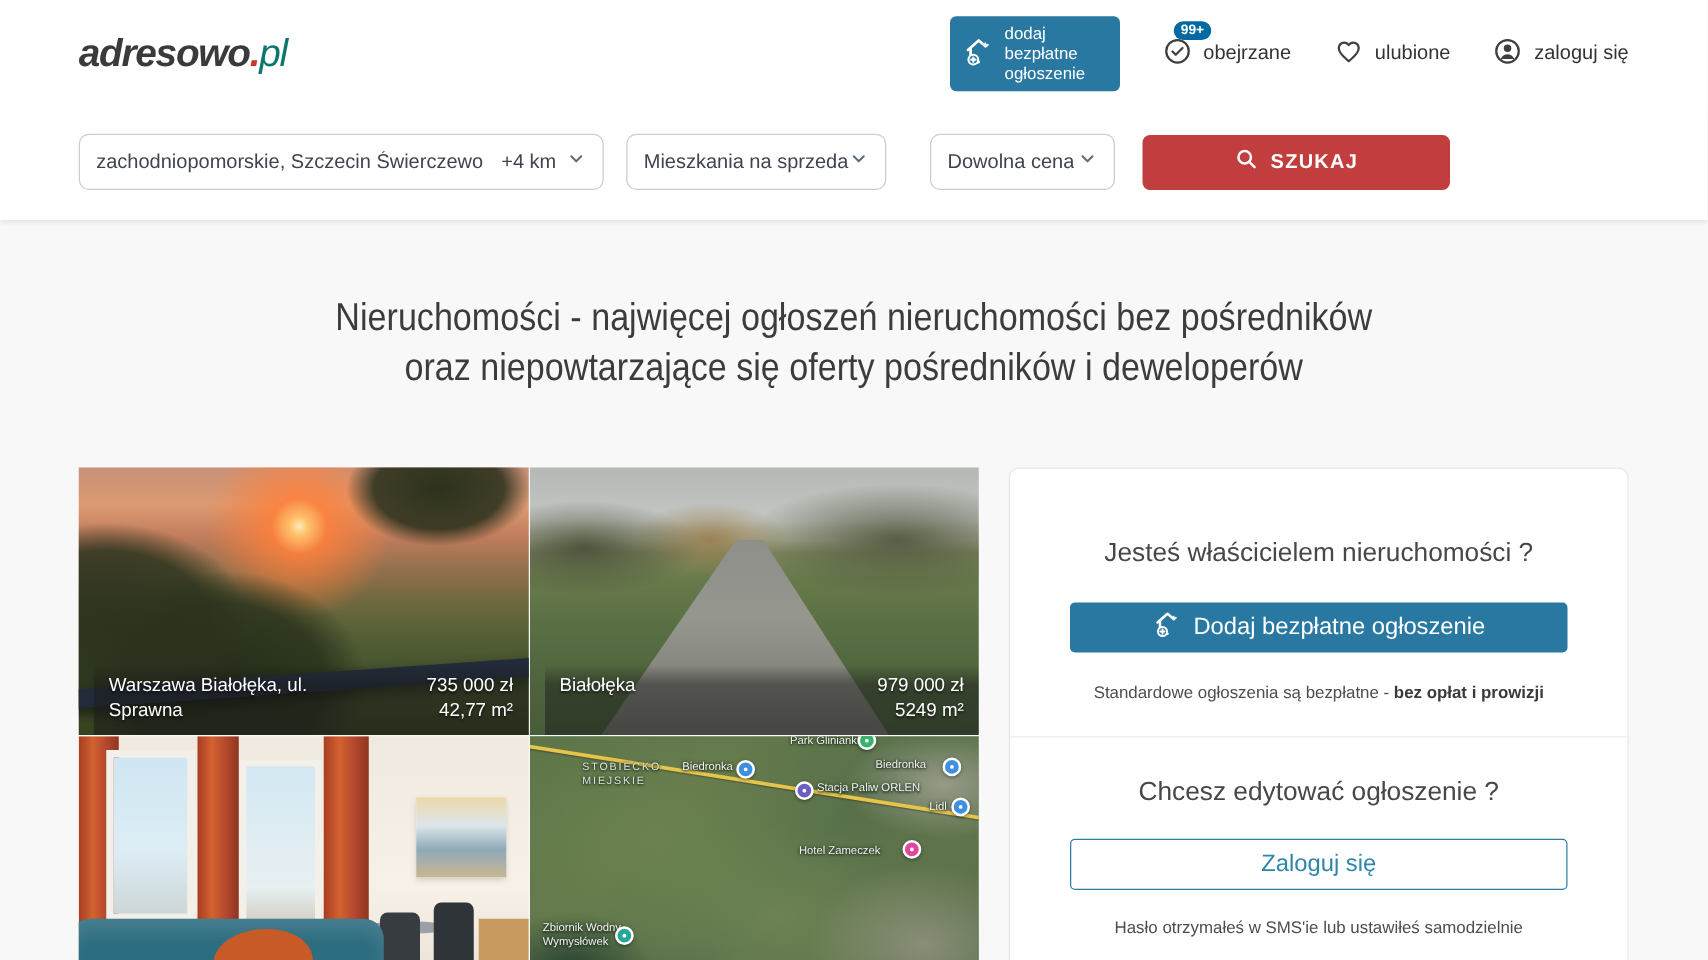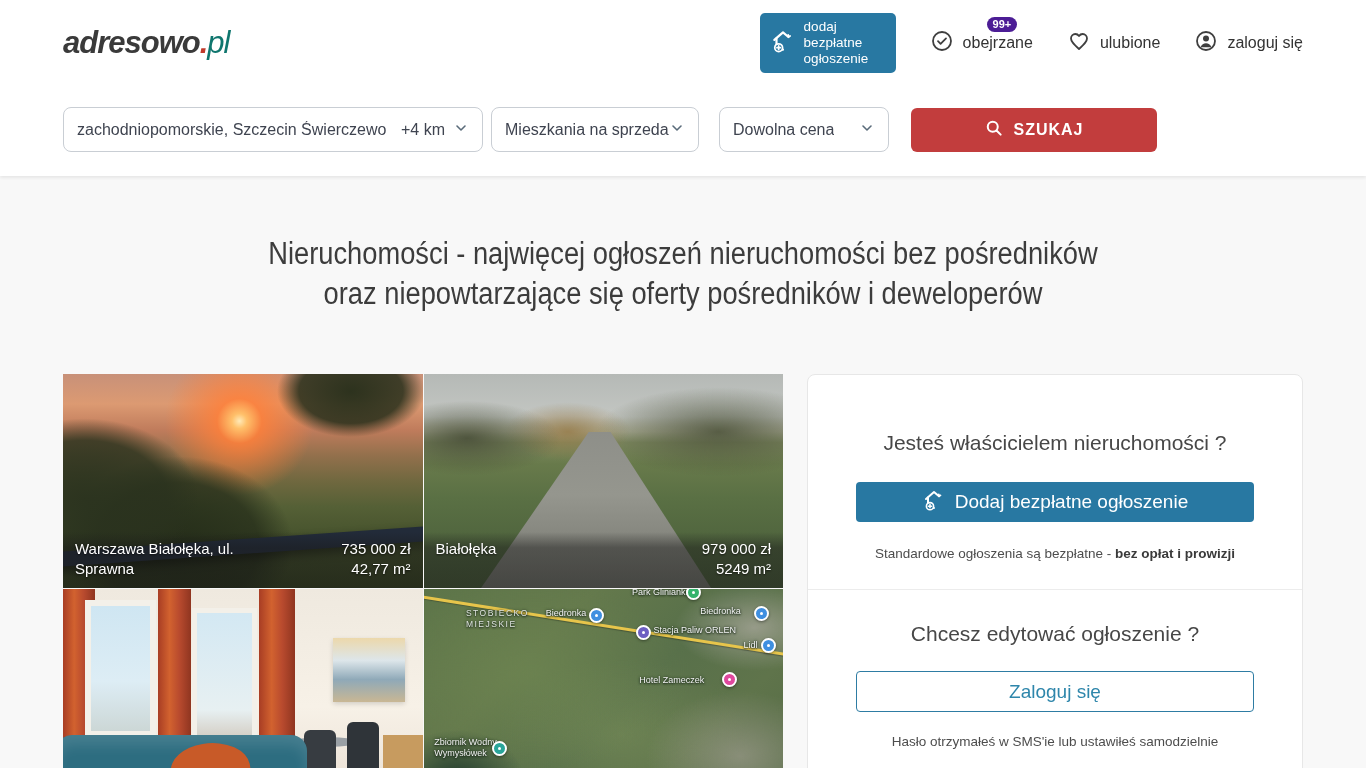--- a/index.html
+++ b/index.html
@@ -11,49 +11,49 @@
   .topbar-inner { display:flex; align-items:center; height:86px; padding:0 63px; }
   .logo { font-size:31px; font-style:italic; font-weight:bold; color:#3a3a3a; letter-spacing:-1px; cursor:pointer; }
   .logo .dot { color:#c0392b; }
   .logo .tld { font-weight:400; color:#0f766e; }
   .top-actions { margin-left:auto; display:flex; align-items:center; gap:34px; }
   .add-btn { background:#2878a2; color:#fff; border:none; border-radius:5px;
     display:flex; align-items:center; gap:8px; padding:6px 12px 6px 10px;
     font-size:13.5px; line-height:16px; text-align:left; cursor:pointer; width:136px; }
   .nav-item { display:flex; align-items:center; gap:9px; font-size:16px; color:#333; cursor:pointer; position:relative; }
   .icon-wrap { position:relative; display:inline-flex; }
-  .badge { position:absolute; top:-12px; left:9px; background:#4c1d95; color:#fff;
-    font-size:11px; font-weight:bold; padding:1px 6px 2px; border-radius:9px;margin-left:48px; }
+  .badge { position:absolute; top:-12px; left:9px; background:#0369a1; color:#fff;
+    font-size:11px; font-weight:bold; padding:1px 6px 2px; border-radius:9px; }
 
   
   .search-row { display:flex; align-items:center; padding:21px 63px 24px; background:#fff;
     box-shadow:0 2px 3px rgba(0,0,0,0.07); }
   .field { height:45px; border:1px solid #c9ced4; border-radius:8px; background:#fff;
     display:flex; align-items:center; font-size:16px; color:#3f4450; padding:0 13px; cursor:pointer; }
   .loc-field { width:420px; }
   .loc-text { flex:1; white-space:nowrap; overflow:hidden; }
   .radius { display:flex; align-items:center; gap:8px; color:#3f4450; }
-  .sel-cat { width:208px; margin-left:8px; justify-content:space-between; }
+  .sel-cat { width:208px; margin-left:18px; justify-content:space-between; }
   .sel-cat span, .sel-price span { white-space:nowrap; overflow:hidden; }
-  .sel-price { width:170px; margin-left:20px; justify-content:space-between; }
+  .sel-price { width:148px; margin-left:35px; justify-content:space-between; }
   .search-btn { margin-left:22px; width:246px; height:44px; background:#c23d3d; border:none;
     border-radius:6px; color:#fff; font-weight:bold; font-size:16px; letter-spacing:1px;
     display:flex; align-items:center; justify-content:center; gap:9px; cursor:pointer;
     font-family:"Liberation Sans", sans-serif; }
 
   
   .hero { margin:58px 0 60px; text-align:center; }
   .hero h1 { font-size:31px; font-weight:400; color:#3c3c3c; line-height:40px;
     transform:scaleX(0.88); transform-origin:center; white-space:nowrap; }
 
   
   .main { display:flex; padding:0 63px; align-items:flex-start; }
   .grid { width:720px; display:grid; grid-template-columns:1fr 1fr; gap:1px; }
   .card { position:relative; height:214px; overflow:hidden; cursor:pointer; background:#888; }
-  .overlay { position:absolute; left:0; right:0; bottom:0; display:flex; justify-content:space-between;
+  .overlay { position:absolute; left:12px; right:0; bottom:0; display:flex; justify-content:space-between;
     padding:7px 12px 9px; background:linear-gradient(180deg, rgba(20,20,20,0) 0%, rgba(25,25,25,0.45) 28%, rgba(25,25,25,0.5) 100%); }
   .overlay .title { color:#fff; font-size:15px; line-height:20px; max-width:205px;
     text-shadow:0 1px 2px rgba(0,0,0,.6); }
   .overlay .meta { color:#fff; font-size:15px; line-height:20px; text-align:right;
     text-shadow:0 1px 2px rgba(0,0,0,.6); }
 
   
   .photo1 { background:
     radial-gradient(ellipse 100px 62px at 80% 8%, rgba(38,46,26,.96) 0%, rgba(38,46,26,.85) 52%, rgba(38,46,26,0) 74%),
     radial-gradient(ellipse 150px 105px at 6% 58%, rgba(42,50,30,.96) 0%, rgba(42,50,30,.82) 55%, rgba(42,50,30,0) 76%),

